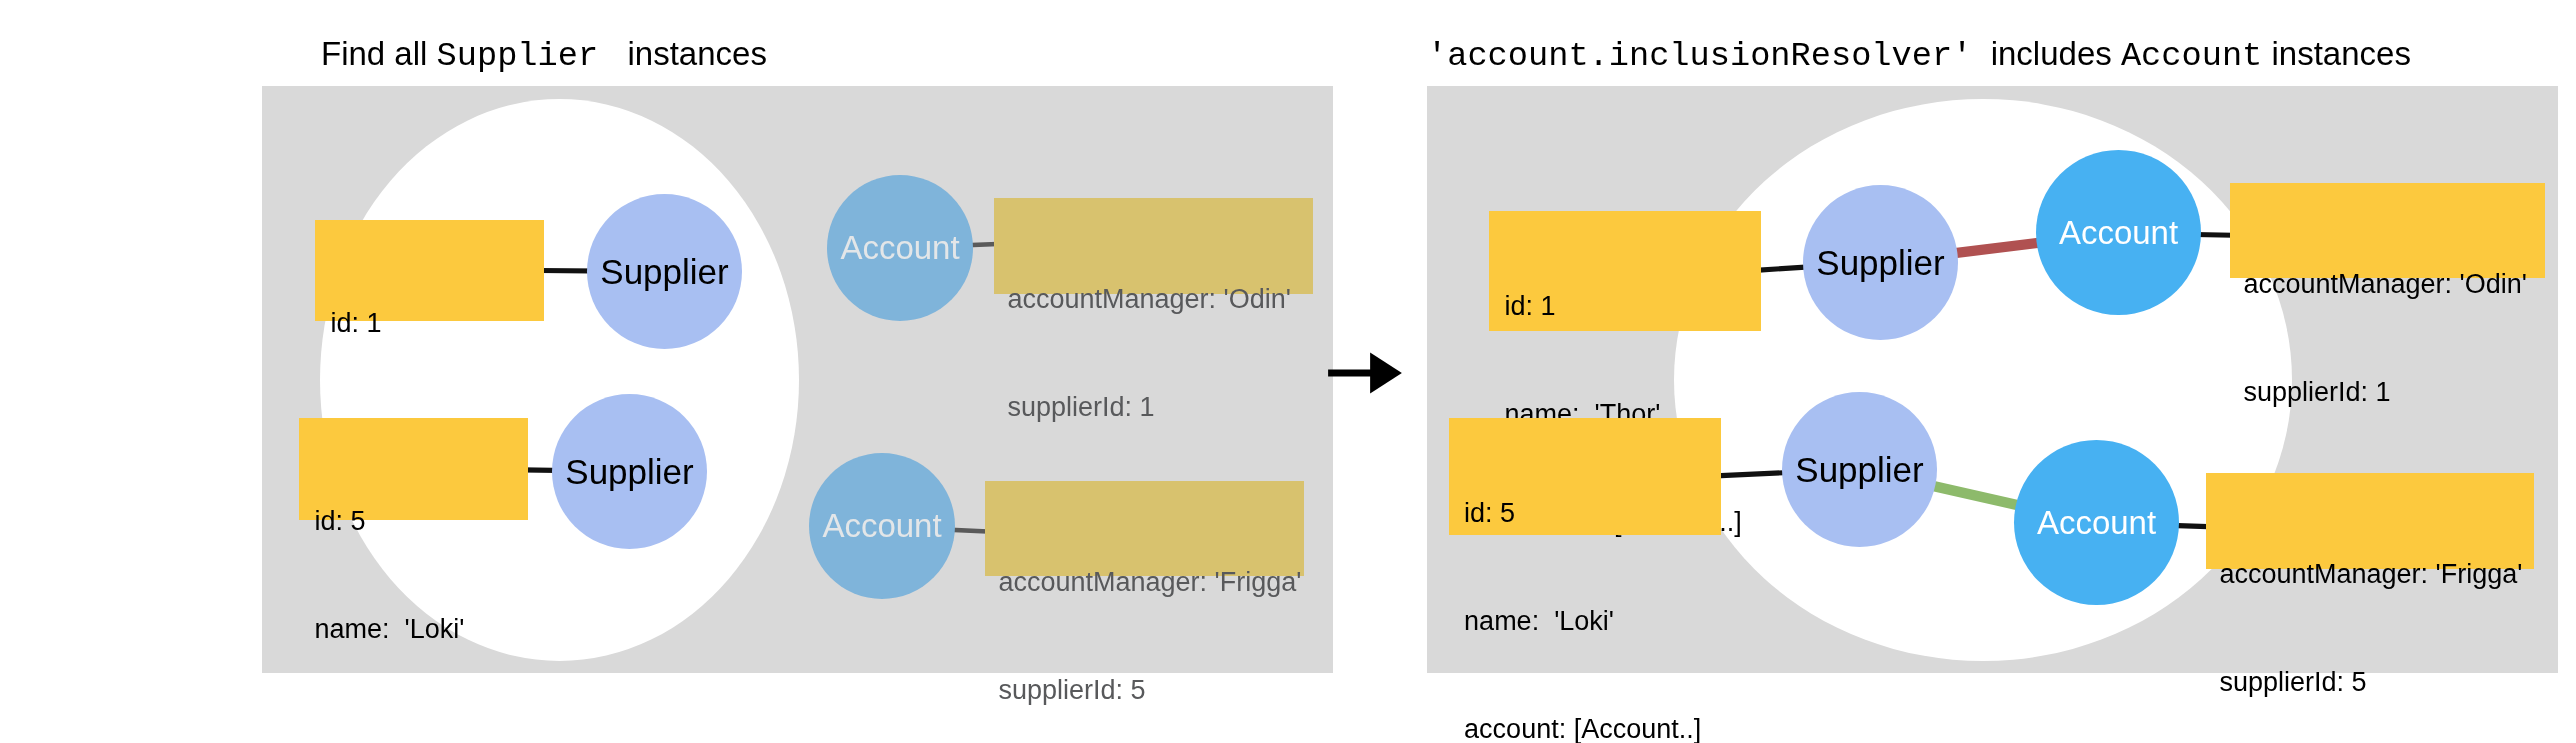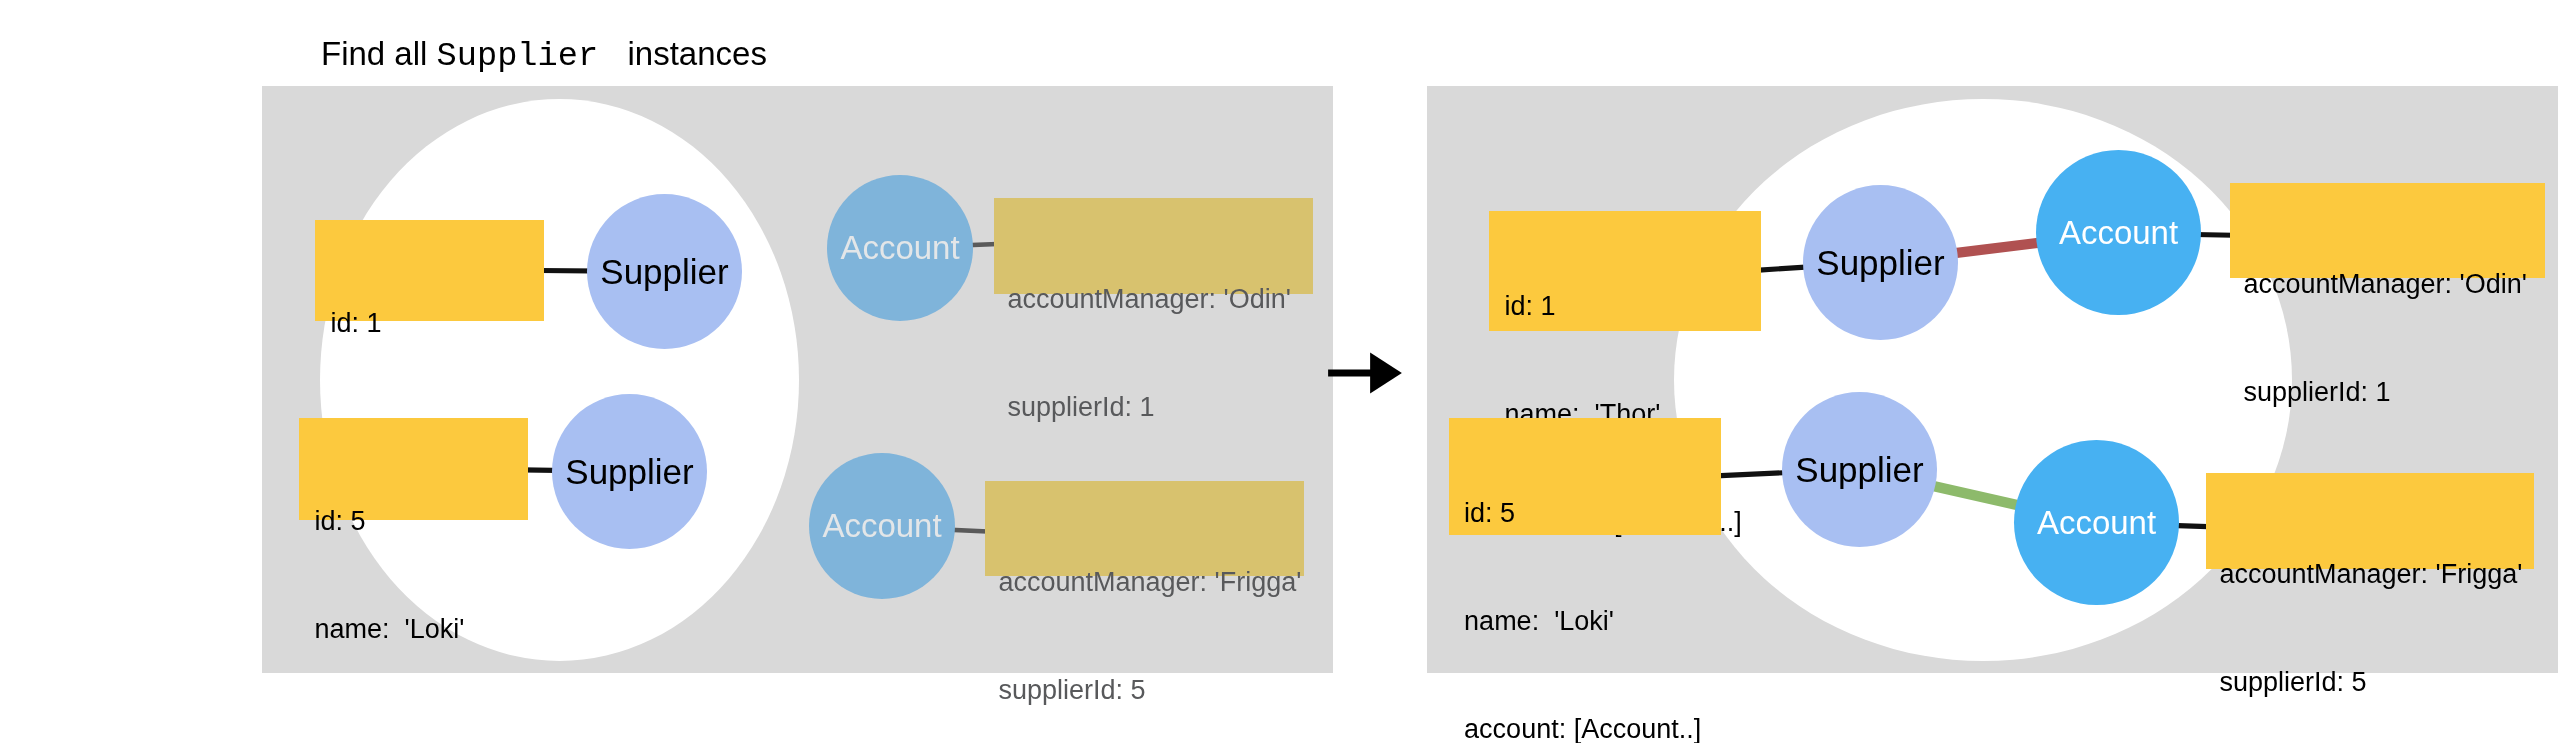--- a/index.html
+++ b/index.html
@@ -32,20 +32,21 @@
   .tan    { background:#d8c26e; color:#58595b; }
   .arrow-wrap { position:absolute; z-index:4; }
 </style>
 </head>
 <body>
 
 <div id="canvas">
 
   <div class="title" style="left:289px;margin-left:32px;"><span>Find all </span><span class="mono">Supplier </span><span> instances</span></div>
 
+  <div class="title" style="left:1427px;"><span class="mono">'account.inclusionResolver'</span><span>  includes </span><span class="mono">Account</span><span> instances</span></div>
 
   <div class="panel" id="panel-left">
     <div class="venn" style="left:58px; top:13px; width:479px; height:562px;"></div>
 
     <svg class="links" width="1071" height="587" viewBox="0 0 2079 1139">
       <line x1="540" y1="358" x2="780" y2="360" stroke="#111111" stroke-width="10"></line>
       <line x1="505" y1="745" x2="712" y2="748" stroke="#111111" stroke-width="10"></line>
       <line x1="1239" y1="314" x2="1440" y2="306" stroke="#5a5a5a" stroke-width="9"></line>
       <line x1="1203" y1="855" x2="1440" y2="866" stroke="#5a5a5a" stroke-width="9"></line>
     </svg>

